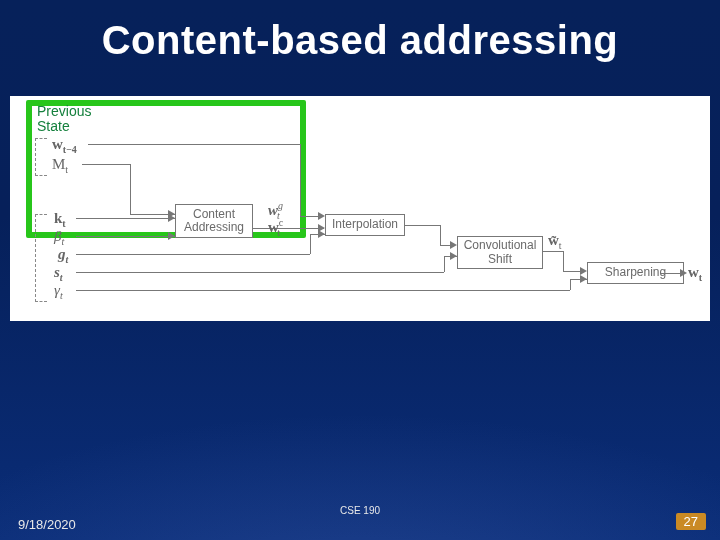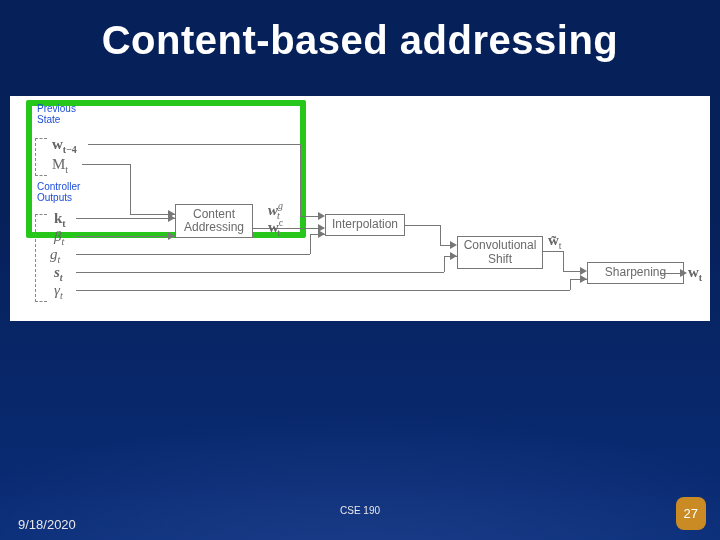--- a/index.html
+++ b/index.html
@@ -37,22 +37,22 @@
   }
   
   .highlight {
     position: absolute;
     border: 6px solid #27c61a;
     border-radius: 2px;
   }
   
   .lbl {
     position: absolute;
-    color: #1d4ed8;
-    font-size: 10px;
+    color: #15803d;
+    font-size: 14px;
     line-height: 1.05;
     white-space: pre;
   }
   .sym {
     position: absolute;
     color: #666;
     font-family: "Times New Roman", Times, serif;
     font-size: 15px;
   }
   .sym sup, .sym sub { font-size: 10px; }
@@ -103,47 +103,45 @@
     font-size: 13px;
     color: #e8e8e8;
   }
   .pagenum {
     position: absolute;
     bottom: 10px;
     right: 14px;
     background: #ca8a24;
     color: #fff;
     font-size: 13px;
-    padding: 9px 8px;
-    border-radius: 8px;
+    padding: 1px 8px;
+    border-radius: 2px;
     min-width: 22px;
   }
 </style>
 </head>
 <body>
 
 <h1 class="slide-title">Content-based addressing</h1>
 
 <div class="figure-wrap">
   <div class="figure">
 
     <div class="highlight" style="left:16px; top:4px; width:280px; height:138px;"></div>
 
     <div class="lbl" style="left:27px; top:8px;">Previous
 State</div>
     <div class="bracket" style="left:25px; top:42px; width:12px; height:38px;"></div>
     <span class="sym" style="left:42px; top:40px; font-weight:bold;"><span>w</span><sub>t−4</sub></span>
     <span class="sym" style="left:42px; top:60px;"><span>M</span><sub>t</sub></span>
 
-    <div class="lbl" style="left:27px; top:86px;">Controller
-Outputs</div>
     <div class="bracket" style="left:25px; top:118px; width:12px; height:88px;"></div>
     <span class="sym" style="left:44px; top:114px; font-weight:bold;"><span>k</span><sub>t</sub></span>
     <span class="sym" style="left:44px; top:132px; font-style:italic;"><span>β</span><sub>t</sub></span>
-    <span class="sym" style="left:40px; top:150px; font-style:italic;"><span>g</span><sub>t</sub></span>
+    <span class="sym" style="left:48px; top:150px; font-style:italic;font-weight:bold;"><span>g</span><sub>t</sub></span>
     <span class="sym" style="left:44px; top:168px; font-weight:bold;font-style:italic;"><span>s</span><sub>t</sub></span>
     <span class="sym" style="left:44px; top:186px; font-style:italic;"><span>γ</span><sub>t</sub></span>
 
     <div class="node" style="left:165px; top:108px; width:78px; height:34px;">Content
 Addressing</div>
 
     <div class="h" style="left:72px; top:68px; width:48px;"></div>
     <div class="v" style="left:120px; top:68px; height:50px;"></div>
     <div class="h" style="left:120px; top:118px; width:45px;"></div>
     <div class="ar" style="left:158px; top:114px;"></div>

